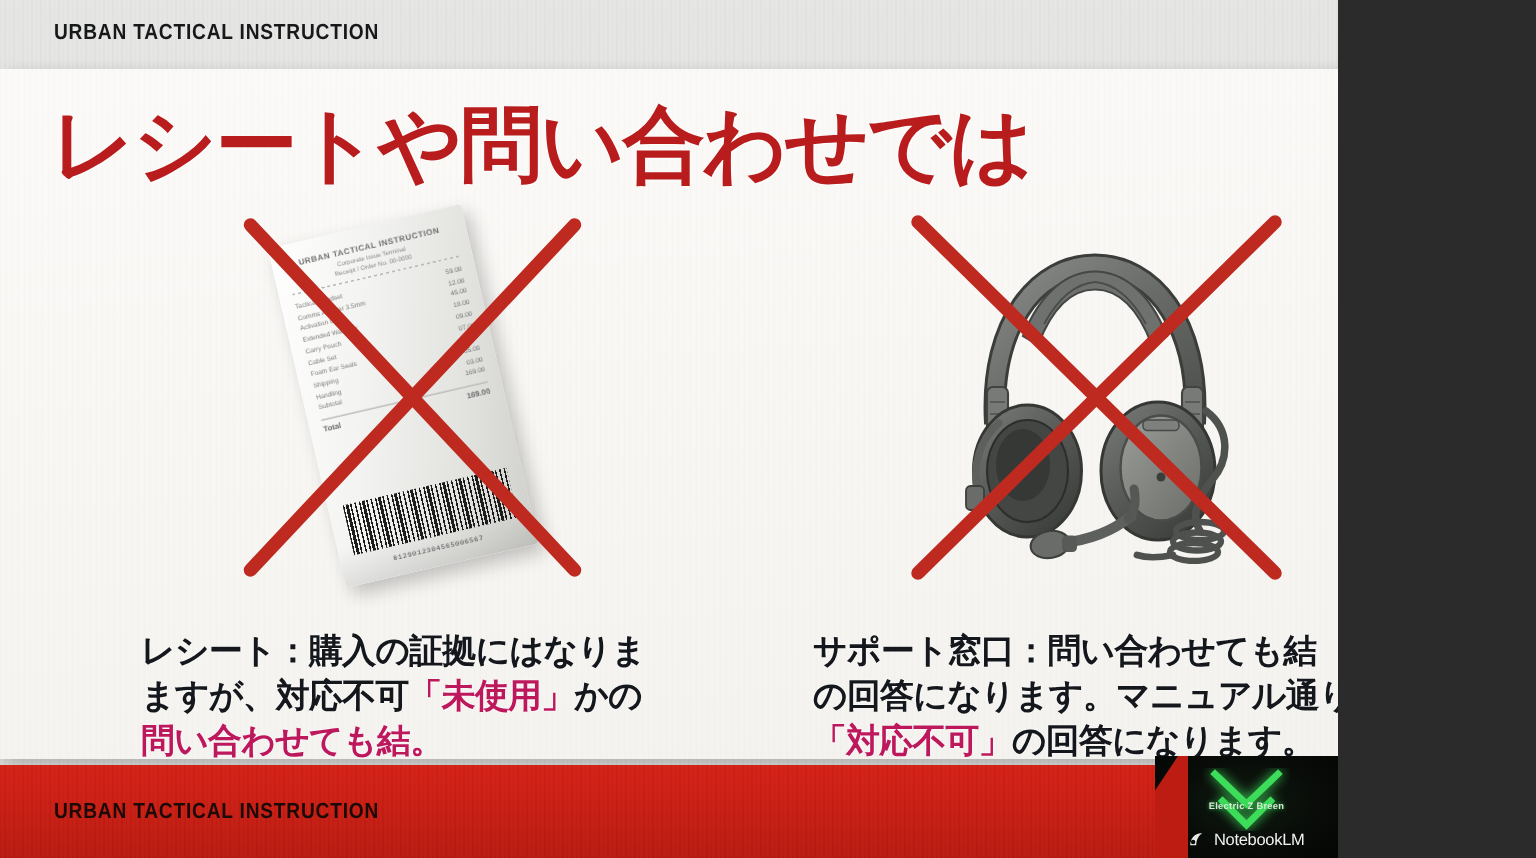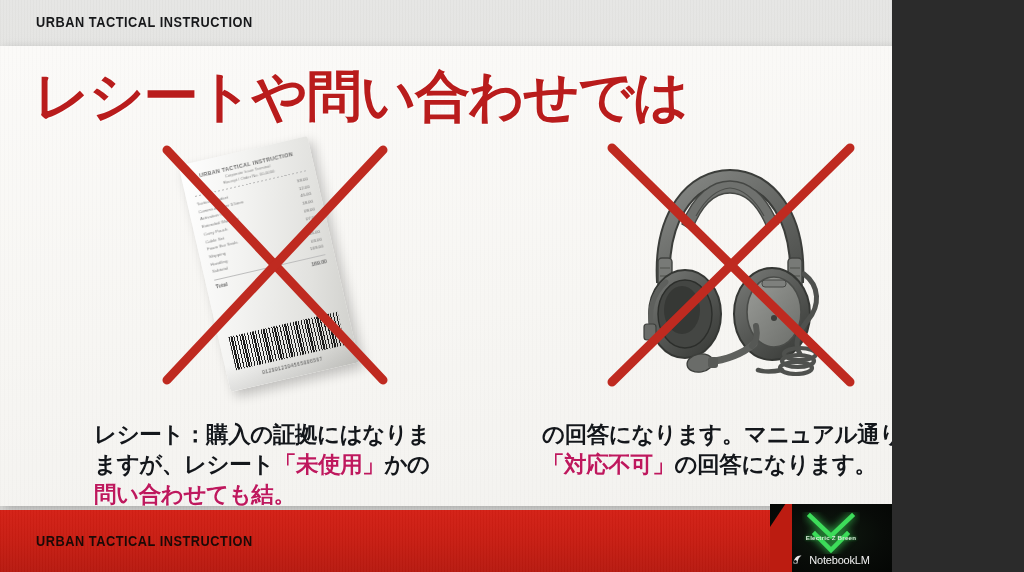--- a/index.html
+++ b/index.html
@@ -511,28 +511,31 @@
         <line x1="250" y1="8" x2="12" y2="242" stroke="#bf2a20" stroke-width="9" stroke-linecap="round"></line>
       </svg>
     </div>
   </div>
 
   <div class="caption left">
     <div>
       <span>レシート：購入の証拠にはなりま</span>
     </div>
     <div>
-      <span>ますが、レシート</span><span class="cp-red">「未使用」</span><span>かの</span>
+      <span>ますが、対応不可</span><span class="cp-red">「未使用」</span><span>かの</span>
     </div>
     <div>
       <span class="cp-red">問い合わせても結。</span>
     </div>
   </div>
 
   <div class="caption right">
+    <div>
+      <span>サポート窓口：問い合わせても結</span>
+    </div>
     <div>
       <span>の回答になります。マニュアル通り</span>
     </div>
     <div>
       <span class="cp-red">「対応不可」</span><span>の回答になります。</span>
     </div>
   </div>
 
   <div class="footer-bar">
     <div class="footer-title">URBAN TACTICAL INSTRUCTION</div>

